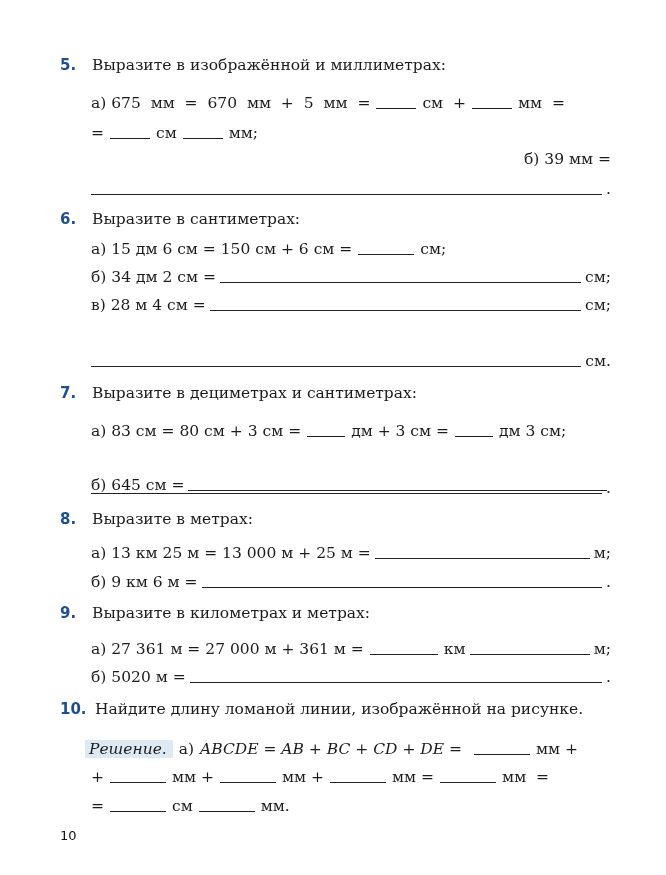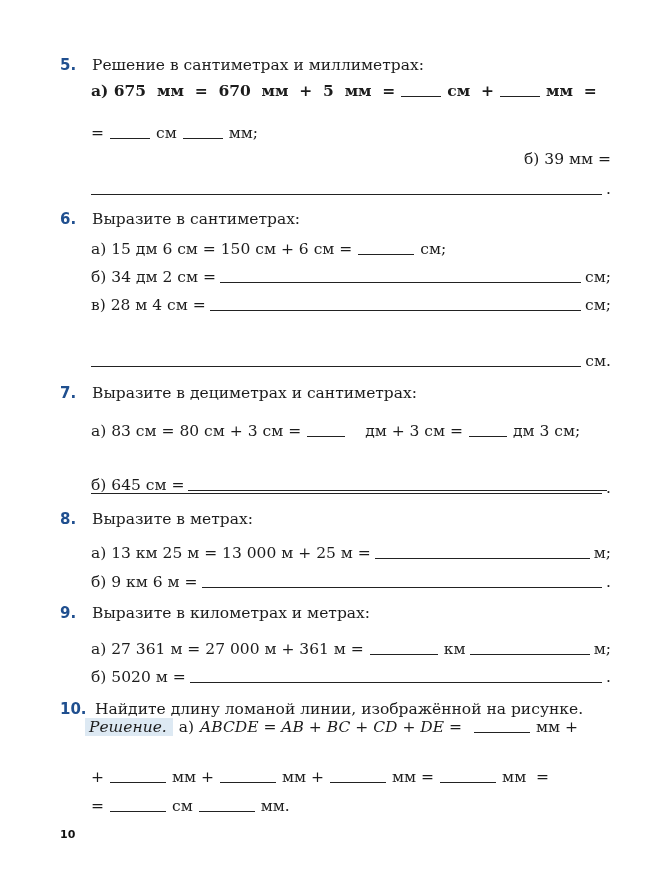--- a/index.html
+++ b/index.html
@@ -11,32 +11,32 @@
   .task-head { position: absolute; left: 60px; font-size: 15.5px; white-space: nowrap; }
   .num { position: absolute; left: 0; top: 0; font-family: "DejaVu Sans", "Liberation Sans", sans-serif; font-weight: bold; color: #1f4f8f; font-size: 15px; }
   .head-text { position: absolute; left: 32px; top: 0; }
   .line { position: absolute; left: 91px; right: 55px; height: 20px; font-size: 15.5px; white-space: nowrap; display: flex; align-items: flex-end; }
   .line span { display: inline-block; }
   .blank { display: inline-block; border-bottom: 1px solid #222; height: 1px; margin: 0 6px; position: relative; top: -3px; }
   .fill { flex: 1; border-bottom: 1px solid #222; height: 1px; margin: 0 4px; position: relative; top: -3px; }
   .sp { margin: 0 6px; }
   .reshenie { background: #dde9f3; font-style: italic; padding: 0 6px 0 4px; margin-left: -6px; margin-right: 6px; }
   .ital { font-style: italic; }
-  .page-num { position: absolute; left: 60px; top: 828px; font-family: "DejaVu Sans", "Liberation Sans", sans-serif; font-weight: bold; font-size: 11px; color: #111; }
+  .page-num { position: absolute; left: 60px; top: 828px; font-family: "DejaVu Sans", "Liberation Sans", sans-serif; font-weight: normal; font-size: 13px; color: #111; }
 </style>
 </head>
 <body>
 
 <div class="page">
 
   <div class="task-head" style="top:56px;">
     <span class="num">5.</span>
-    <span class="head-text">Решение в сантиметрах и миллиметрах:</span>
+    <span class="head-text">Выразите в изображённой и миллиметрах:</span>
   </div>
-  <div class="line" style="top:80px;font-weight:bold;">
+  <div class="line" style="top:92px;">
     <span style="white-space: pre;">а) 675  мм  =  670  мм  +  5  мм  =</span>
     <span class="blank" style="width:40px;"></span>
     <span style="white-space: pre;">см  +</span>
     <span class="blank" style="width:40px;"></span>
     <span style="white-space: pre;">мм  =</span>
   </div>
   <div class="line" style="top:122px;">
     <span style="white-space: pre;">=</span>
     <span class="blank" style="width:40px;"></span>
     <span style="white-space: pre;">см</span>
@@ -76,21 +76,21 @@
     <span style="white-space: pre;">см.</span>
   </div>
 
   <div class="task-head" style="top:384px;">
     <span class="num">7.</span>
     <span class="head-text">Выразите в дециметрах и сантиметрах:</span>
   </div>
   <div class="line" style="top:420px;">
     <span style="white-space: pre;">а) 83 см = 80 см + 3 см =</span>
     <span class="blank" style="width:38px;"></span>
-    <span style="white-space: pre; margin-left: 14px;">дм + 3 см =</span>
+    <span style="white-space: pre;">дм + 3 см =</span>
     <span class="blank" style="width:38px;"></span>
     <span style="white-space: pre;">дм 3 см;</span>
   </div>
   <div class="line" style="top:474px;align-items:flex-end;">
     <span style="white-space: pre;">б) 645 см =</span>
     <span class="fill"></span>
   </div>
   <div class="line" style="top:477px;">
     <span class="fill" style="margin-left:0;"></span>
     <span style="white-space: pre;">.</span>
@@ -125,21 +125,21 @@
   <div class="line" style="top:666px;">
     <span style="white-space: pre;">б) 5020 м =</span>
     <span class="fill"></span>
     <span style="white-space: pre;">.</span>
   </div>
 
   <div class="task-head" style="top:700px;">
     <span class="num">10.</span>
     <span class="head-text" style="left:35px;">Найдите длину ломаной линии, изображённой на рисунке.</span>
   </div>
-  <div class="line" style="top:716px;">
+  <div class="line" style="top:738px;">
     <span class="reshenie" style="white-space: pre;">Решение.</span>
     <span style="white-space: pre;">а)</span>
     <span class="ital sp" style="white-space: pre; margin-top: 24px;">ABCDE = AB + BC + CD + DE =</span>
     <span class="blank" style="width:56px;"></span>
     <span style="white-space: pre;">мм +</span>
   </div>
   <div class="line" style="top:766px;">
     <span style="white-space: pre;">+</span>
     <span class="blank" style="width:56px;"></span>
     <span style="white-space: pre;">мм +</span>

